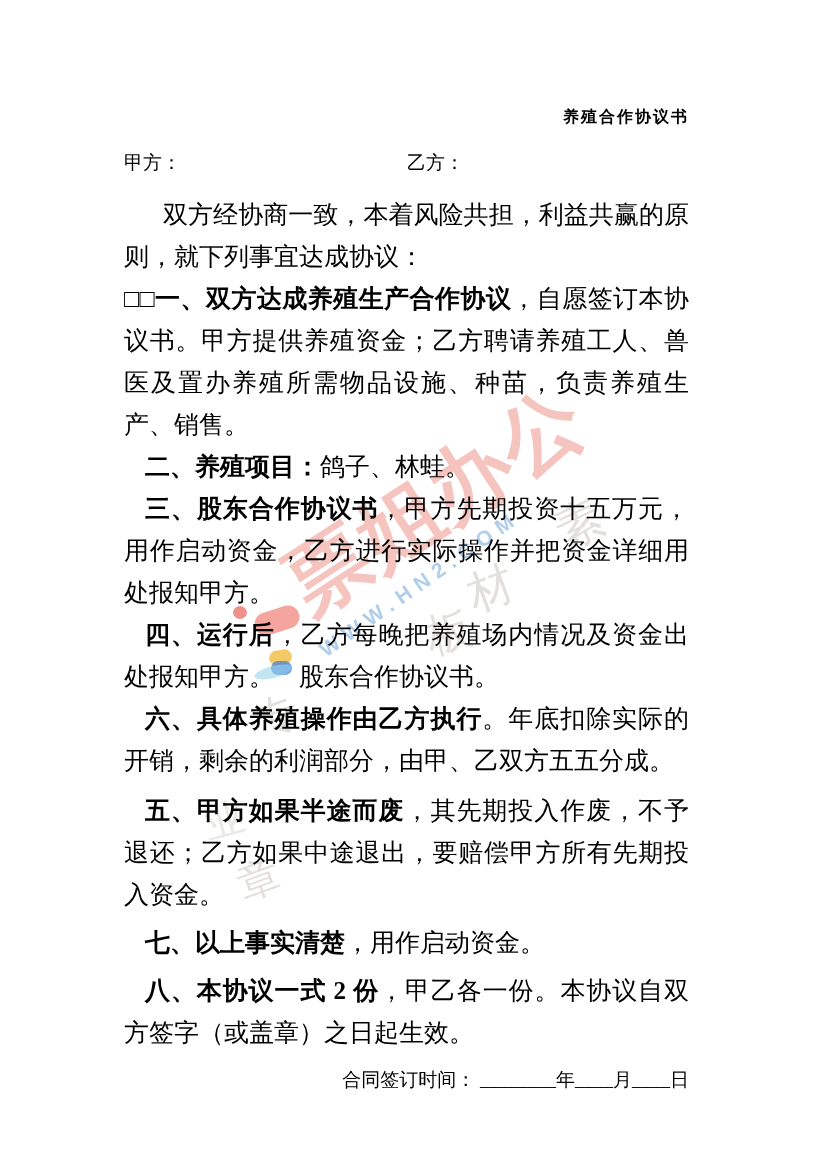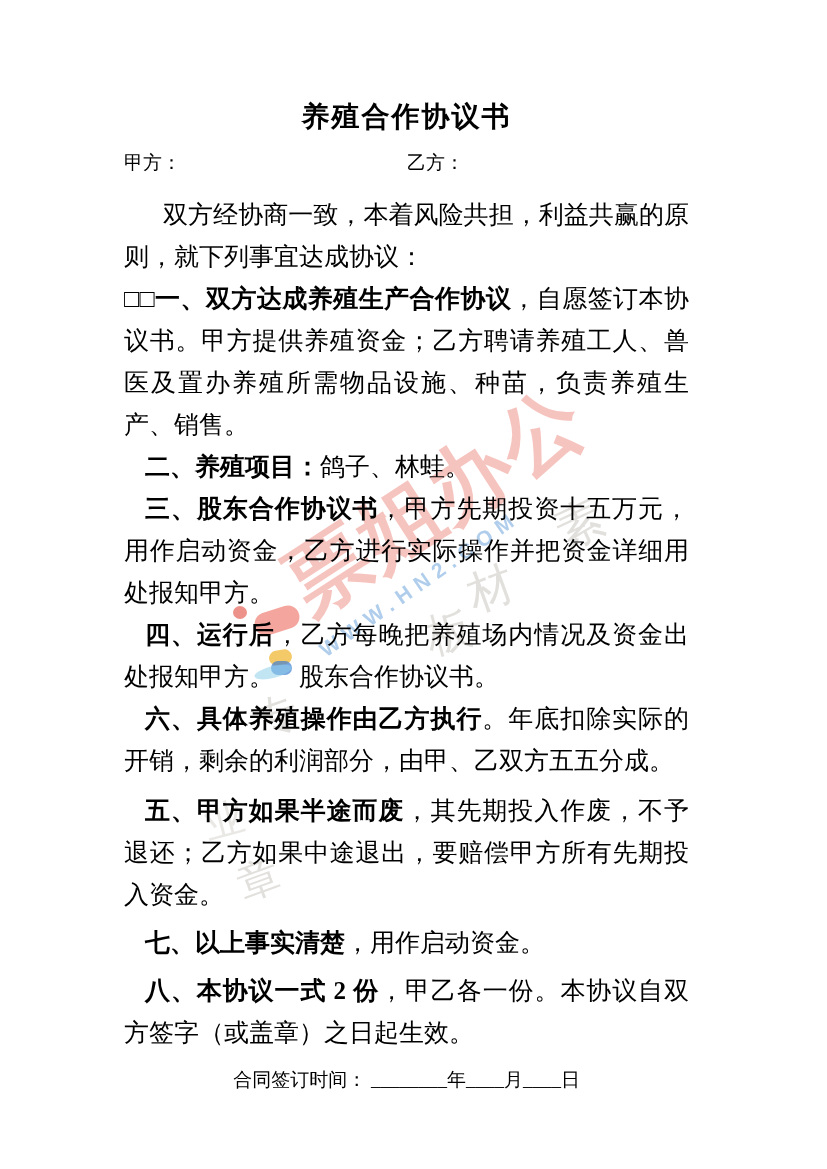--- a/index.html
+++ b/index.html
@@ -37,39 +37,39 @@
   .wm-script span:nth-child(6){left:238px;top:852px;font-size:42px;transform:rotate(-20deg);}
   .wm-logo b{position:absolute;display:block;}
   .wm-logo .dot-red-sm {left:233px;top:606px;width:14px;height:13px;border-radius:50%;background:#e2574c;opacity:.65;}
   .wm-logo .blob-red   {left:254px;top:609px;width:46px;height:23px;border-radius:12px;background:#ed6a5e;opacity:.6;transform:rotate(-18deg);}
   .wm-logo .blob-yellow{left:269px;top:650px;width:23px;height:15px;border-radius:8px;background:#f0b429;opacity:.7;transform:rotate(-10deg);}
   .wm-logo .blob-blue  {left:271px;top:661px;width:21px;height:14px;border-radius:7px;background:#3f7fd1;opacity:.7;}
   .wm-logo .arc-ltblue {left:254px;top:666px;width:38px;height:12px;border-radius:50%;background:#8fd0ea;opacity:.55;transform:rotate(-14deg);}
   
   .content{position:relative;z-index:1;padding:96px 138px 0 124px;}
   .doc-title{
-    margin:0;text-align:center;
-    font-size:28px;font-weight:bold;letter-spacing:2px;
+    margin:0;text-align:right;
+    font-size:16px;font-weight:bold;letter-spacing:2px;
     line-height:42px;
   }
   .parties{line-height:42px;font-size:19px;margin-top:4px;}
   .party-b{margin-left:226px;}
   .body-text{margin-top:10px;width:565px;font-size:25px;}
   .para{
     line-height:42px;
     text-align:justify;text-justify:inter-character;
   }
   .para .bold{font-weight:bold;}
   .indent0{text-indent:0;}
   .indent1{text-indent:21px;}
   .indent2{text-indent:39px;}
   .gap-top{margin-top:8px;}
   .gap-top-sm{margin-top:6px;}
   .sig-row{line-height:48px;font-size:19px;margin-top:4px;}
-  .date-row{line-height:40px;font-size:19px;text-align:center;width:565px;margin-top:6px;}
+  .date-row{line-height:40px;font-size:19px;text-align:right;width:565px;margin-top:6px;}
 </style>
 </head>
 <body>
 
 <div class="page">
 
   <div class="wm">
     <div class="wm-logo">
       <b class="dot-red-sm"></b>
         <b class="blob-red"></b>

